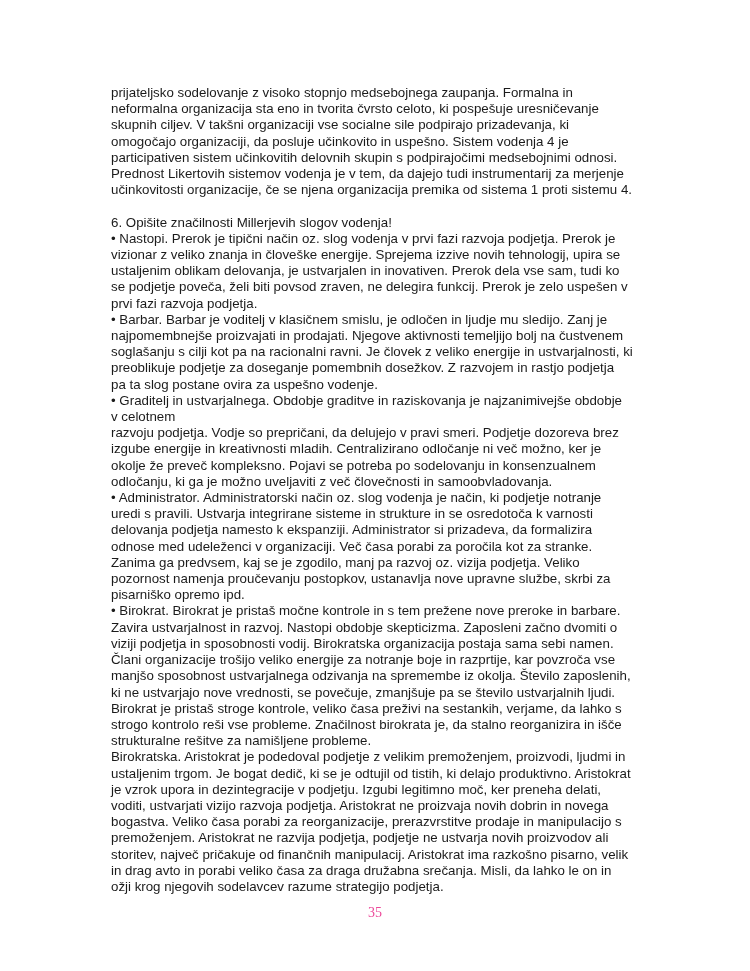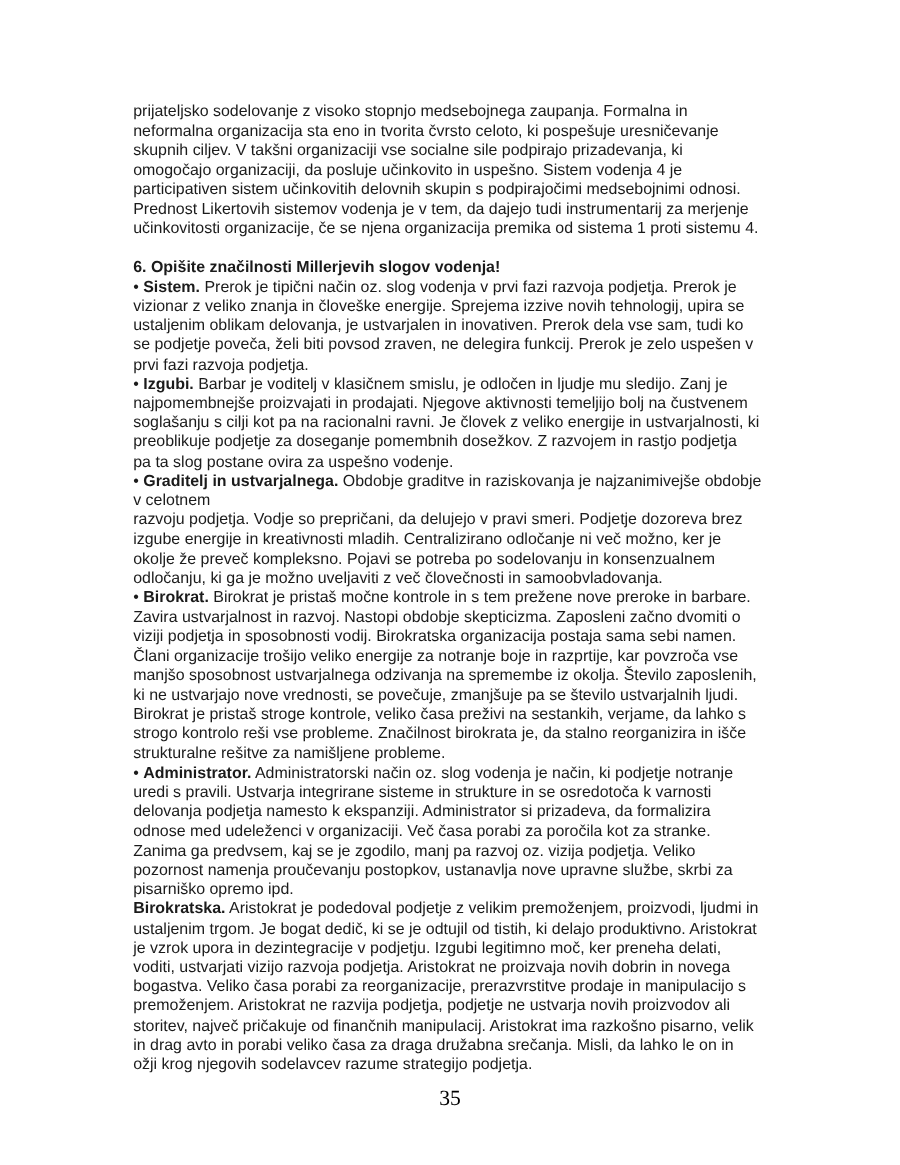--- a/index.html
+++ b/index.html
@@ -28,78 +28,78 @@
   .block {
     margin: 0;
     padding: 0;
     white-space: pre;
   }
   .block-heading {
     font-weight: bold;
     margin-top: 16.2px;
   }
   .bold {
-    font-weight: bold;
+    font-weight: normal;
   }
   .page-number {
     position: absolute;
     top: 905px;
     left: 0;
     width: 750px;
     text-align: center;
     font-family: "Liberation Serif", serif;
-    font-size: 18px;
-    color: #000000;
+    font-size: 14px;
+    color: #ec4899;
   }
 </style>
 </head>
 <body>
 
 <div class="page" style="background: rgb(255, 255, 255); color: rgb(27, 27, 27);">
   <div class="text-block">
       <p class="block"><span>prijateljsko sodelovanje z visoko stopnjo medsebojnega zaupanja. Formalna in
 neformalna organizacija sta eno in tvorita čvrsto celoto, ki pospešuje uresničevanje
 skupnih ciljev. V takšni organizaciji vse socialne sile podpirajo prizadevanja, ki
 omogočajo organizaciji, da posluje učinkovito in uspešno. Sistem vodenja 4 je
 participativen sistem učinkovitih delovnih skupin s podpirajočimi medsebojnimi odnosi.
 Prednost Likertovih sistemov vodenja je v tem, da dajejo tudi instrumentarij za merjenje
 učinkovitosti organizacije, če se njena organizacija premika od sistema 1 proti sistemu 4.</span></p>
       <p class="block block-heading"><span class="bold">6. Opišite značilnosti Millerjevih slogov vodenja!</span></p>
-      <p class="block"><span>• </span><span class="bold">Sistem.</span><span> Prerok je tipični način oz. slog vodenja v prvi fazi razvoja podjetja. Prerok je
+      <p class="block"><span>• </span><span class="bold">Nastopi.</span><span> Prerok je tipični način oz. slog vodenja v prvi fazi razvoja podjetja. Prerok je
 vizionar z veliko znanja in človeške energije. Sprejema izzive novih tehnologij, upira se
 ustaljenim oblikam delovanja, je ustvarjalen in inovativen. Prerok dela vse sam, tudi ko
 se podjetje poveča, želi biti povsod zraven, ne delegira funkcij. Prerok je zelo uspešen v
 prvi fazi razvoja podjetja.</span></p>
-      <p class="block"><span>• </span><span class="bold">Izgubi.</span><span> Barbar je voditelj v klasičnem smislu, je odločen in ljudje mu sledijo. Zanj je
+      <p class="block"><span>• </span><span class="bold">Barbar.</span><span> Barbar je voditelj v klasičnem smislu, je odločen in ljudje mu sledijo. Zanj je
 najpomembnejše proizvajati in prodajati. Njegove aktivnosti temeljijo bolj na čustvenem
 soglašanju s cilji kot pa na racionalni ravni. Je človek z veliko energije in ustvarjalnosti, ki
 preoblikuje podjetje za doseganje pomembnih dosežkov. Z razvojem in rastjo podjetja
 pa ta slog postane ovira za uspešno vodenje.</span></p>
       <p class="block"><span>• </span><span class="bold">Graditelj in ustvarjalnega.</span><span> Obdobje graditve in raziskovanja je najzanimivejše obdobje
 v celotnem
 razvoju podjetja. Vodje so prepričani, da delujejo v pravi smeri. Podjetje dozoreva brez
 izgube energije in kreativnosti mladih. Centralizirano odločanje ni več možno, ker je
 okolje že preveč kompleksno. Pojavi se potreba po sodelovanju in konsenzualnem
 odločanju, ki ga je možno uveljaviti z več človečnosti in samoobvladovanja.</span></p>
+      <p class="block"><span>• </span><span class="bold">Administrator.</span><span> Administratorski način oz. slog vodenja je način, ki podjetje notranje
+uredi s pravili. Ustvarja integrirane sisteme in strukture in se osredotoča k varnosti
+delovanja podjetja namesto k ekspanziji. Administrator si prizadeva, da formalizira
+odnose med udeleženci v organizaciji. Več časa porabi za poročila kot za stranke.
+Zanima ga predvsem, kaj se je zgodilo, manj pa razvoj oz. vizija podjetja. Veliko
+pozornost namenja proučevanju postopkov, ustanavlja nove upravne službe, skrbi za
+pisarniško opremo ipd.</span></p>
       <p class="block"><span>• </span><span class="bold">Birokrat.</span><span> Birokrat je pristaš močne kontrole in s tem prežene nove preroke in barbare.
 Zavira ustvarjalnost in razvoj. Nastopi obdobje skepticizma. Zaposleni začno dvomiti o
 viziji podjetja in sposobnosti vodij. Birokratska organizacija postaja sama sebi namen.
 Člani organizacije trošijo veliko energije za notranje boje in razprtije, kar povzroča vse
 manjšo sposobnost ustvarjalnega odzivanja na spremembe iz okolja. Število zaposlenih,
 ki ne ustvarjajo nove vrednosti, se povečuje, zmanjšuje pa se število ustvarjalnih ljudi.
 Birokrat je pristaš stroge kontrole, veliko časa preživi na sestankih, verjame, da lahko s
 strogo kontrolo reši vse probleme. Značilnost birokrata je, da stalno reorganizira in išče
 strukturalne rešitve za namišljene probleme.</span></p>
-      <p class="block"><span>• </span><span class="bold">Administrator.</span><span> Administratorski način oz. slog vodenja je način, ki podjetje notranje
-uredi s pravili. Ustvarja integrirane sisteme in strukture in se osredotoča k varnosti
-delovanja podjetja namesto k ekspanziji. Administrator si prizadeva, da formalizira
-odnose med udeleženci v organizaciji. Več časa porabi za poročila kot za stranke.
-Zanima ga predvsem, kaj se je zgodilo, manj pa razvoj oz. vizija podjetja. Veliko
-pozornost namenja proučevanju postopkov, ustanavlja nove upravne službe, skrbi za
-pisarniško opremo ipd.</span></p>
       <p class="block"><span class="bold">Birokratska.</span><span> Aristokrat je podedoval podjetje z velikim premoženjem, proizvodi, ljudmi in
 ustaljenim trgom. Je bogat dedič, ki se je odtujil od tistih, ki delajo produktivno. Aristokrat
 je vzrok upora in dezintegracije v podjetju. Izgubi legitimno moč, ker preneha delati,
 voditi, ustvarjati vizijo razvoja podjetja. Aristokrat ne proizvaja novih dobrin in novega
 bogastva. Veliko časa porabi za reorganizacije, prerazvrstitve prodaje in manipulacijo s
 premoženjem. Aristokrat ne razvija podjetja, podjetje ne ustvarja novih proizvodov ali
 storitev, največ pričakuje od finančnih manipulacij. Aristokrat ima razkošno pisarno, velik
 in drag avto in porabi veliko časa za draga družabna srečanja. Misli, da lahko le on in
 ožji krog njegovih sodelavcev razume strategijo podjetja.</span></p>
     </div>

